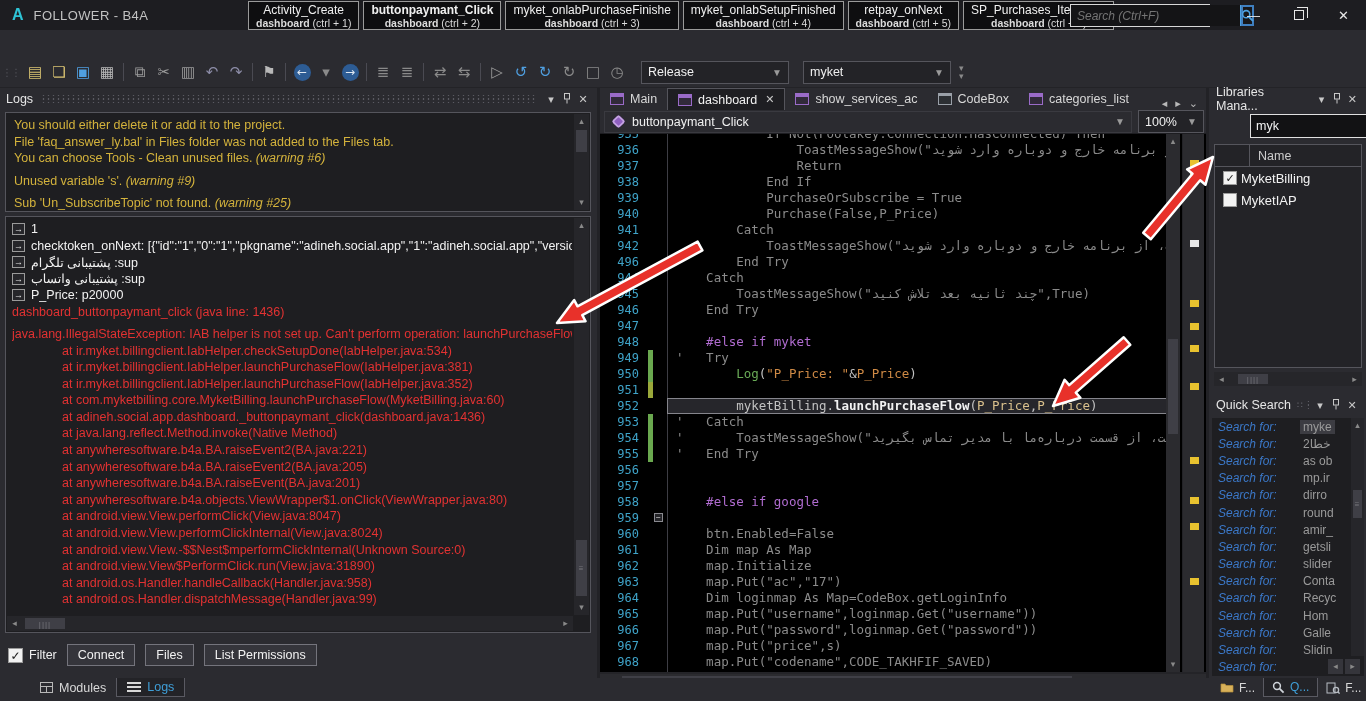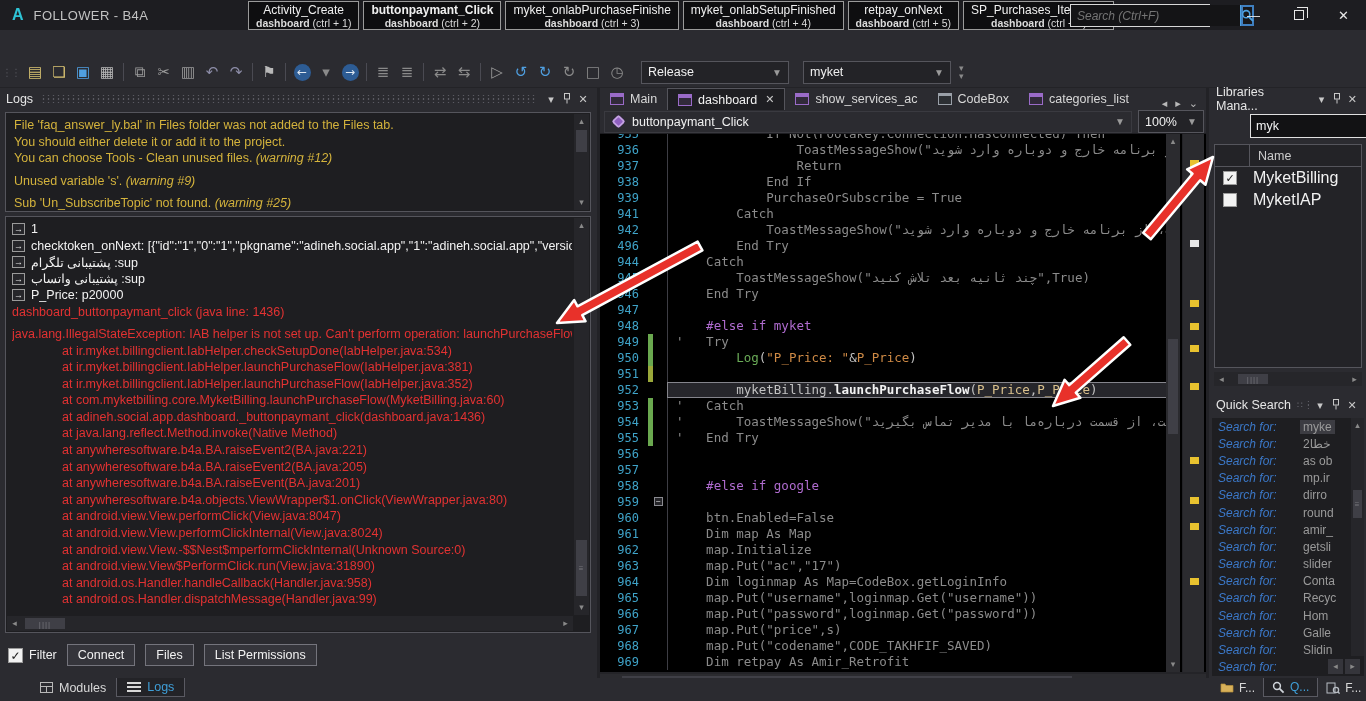--- a/index.html
+++ b/index.html
@@ -152,21 +152,21 @@
   #lib-panel { position:absolute; left:0; top:0; width:156px; height:302px; }
   #lib-search-row { position:absolute; left:4px; top:26px; width:148px; height:24px; display:flex;margin-left:36px; }
   #lib-search { flex:1; background:#121214; border:1px solid #e0e0e0; color:#f2f2f2; font-size:12.5px;
     padding:0 5px; outline:none; font-family:"Liberation Sans",sans-serif; }
   #lib-table { position:absolute; left:4px; top:56px; width:148px; height:224px; background:#232327; border:1px solid #55555c; }
   #lib-head { height:22px; border-bottom:1px solid #55555c; display:flex; align-items:center; }
   #lib-head .colname { margin-left:34px; color:#cccccc; font-size:12.5px; border-left:1px solid #55555c; padding-left:8px;
     height:100%; display:flex; align-items:center; flex:1; }
   .lib-row { height:22px; display:flex; align-items:center; }
   .lib-row .chk { width:14px; height:14px; margin-left:8px; font-size:11px; line-height:12px; }
-  .lib-row .lname { margin-left:16px; color:#f2f2f2; font-size:16px; }
+  .lib-row .lname { margin-left:4px; color:#f2f2f2; font-size:13px; }
   #lib-hscroll { position:absolute; left:4px; top:284px; width:148px; height:14px; background:#26262a; }
   #qs-panel { position:absolute; left:0; top:306px; width:156px; height:284px; }
   #qs-list { position:absolute; left:2px; top:24px; width:152px; height:258px; background:#1e1e21; overflow:hidden; }
   .qs-row { display:flex; height:17.2px; align-items:center; font-size:12px; }
   .qs-label { color:#3b78c8; font-style:italic; padding-left:6px; width:88px; flex:none; }
   .qs-val { color:#9a9a9a; white-space:nowrap; padding:0 3px; }
   .qs-val.sel { background:#3c3c42; }
   #qs-vscroll { position:absolute; right:2px; top:24px; width:13px; height:238px; background:#26262a; }
   .sidetab { display:flex; align-items:center; gap:5px; padding:2px 8px; font-size:12px; color:#d8d8d8; cursor:pointer; }
   .sidetab.active { border:1px solid #5a5a62; border-top:0; background:#232327; color:#3f9fd8; }
@@ -297,23 +297,23 @@
       <span class="hbtn">
         <svg width="8" height="11" viewBox="0 0 8 11">
             <rect x="1.5" y="0.5" width="5" height="5.5" fill="none" stroke="#c8c8c8"></rect>
             <line x1="4" y1="6.5" x2="4" y2="10.5" stroke="#c8c8c8"></line>
           </svg>
       </span>
       <span class="hbtn">✕</span>
     </div>
     <div class="box" id="warn-box">
       <div id="warn-list">
+          <div class="warnline">You should either delete it or add it to the project.</div>
           <div class="warnline">File 'faq_answer_ly.bal' in Files folder was not added to the Files tab.</div>
-          <div class="warnline">You should either delete it or add it to the project.</div>
-          <div class="warnline">You can choose Tools - Clean unused files. <i>(warning #12)</i></div>
+          <div class="warnline">You can choose Tools - Clean unused files. <i>(warning #6)</i></div>
           <div class="warnline gap">Unused variable 's'. <i>(warning #9)</i></div>
           <div class="warnline gap">Sub 'Un_SubscribeTopic' not found. <i>(warning #25)</i></div>
         </div>
       <div class="vscroll">
         <span class="sarr" style="top:0;">▴</span>
         <div class="sthumb" style="left:2px;right:2px;top:16px;height:22px;"></div>
         <span class="sarr" style="bottom:0;">▾</span>
       </div>
     </div>
     <div class="box" id="log-box">
@@ -450,20 +450,26 @@
             <span class="ln-fold"></span>
             <span class="ln-code"><span class="sg-d">            End If</span></span>
           </div>
           <div class="ln">
             <span class="ln-num">939</span>
             <span class="ln-bar"></span>
             <span class="ln-fold"></span>
             <span class="ln-code"><span class="sg-d">            PurchaseOrSubscribe = True</span></span>
           </div>
           <div class="ln">
+            <span class="ln-num">940</span>
+            <span class="ln-bar"></span>
+            <span class="ln-fold"></span>
+            <span class="ln-code"><span class="sg-d">            Purchase(False,P_Price)</span></span>
+          </div>
+          <div class="ln">
             <span class="ln-num">941</span>
             <span class="ln-bar"></span>
             <span class="ln-fold"></span>
             <span class="ln-code"><span class="sg-d">        Catch</span></span>
           </div>
           <div class="ln">
             <span class="ln-num">942</span>
             <span class="ln-bar"></span>
             <span class="ln-fold"></span>
             <span class="ln-code"><span class="sg-d">            ToastMessageShow("خطا2 در پرداخت، از برنامه خارج و دوباره وارد شوید"</span></span>

